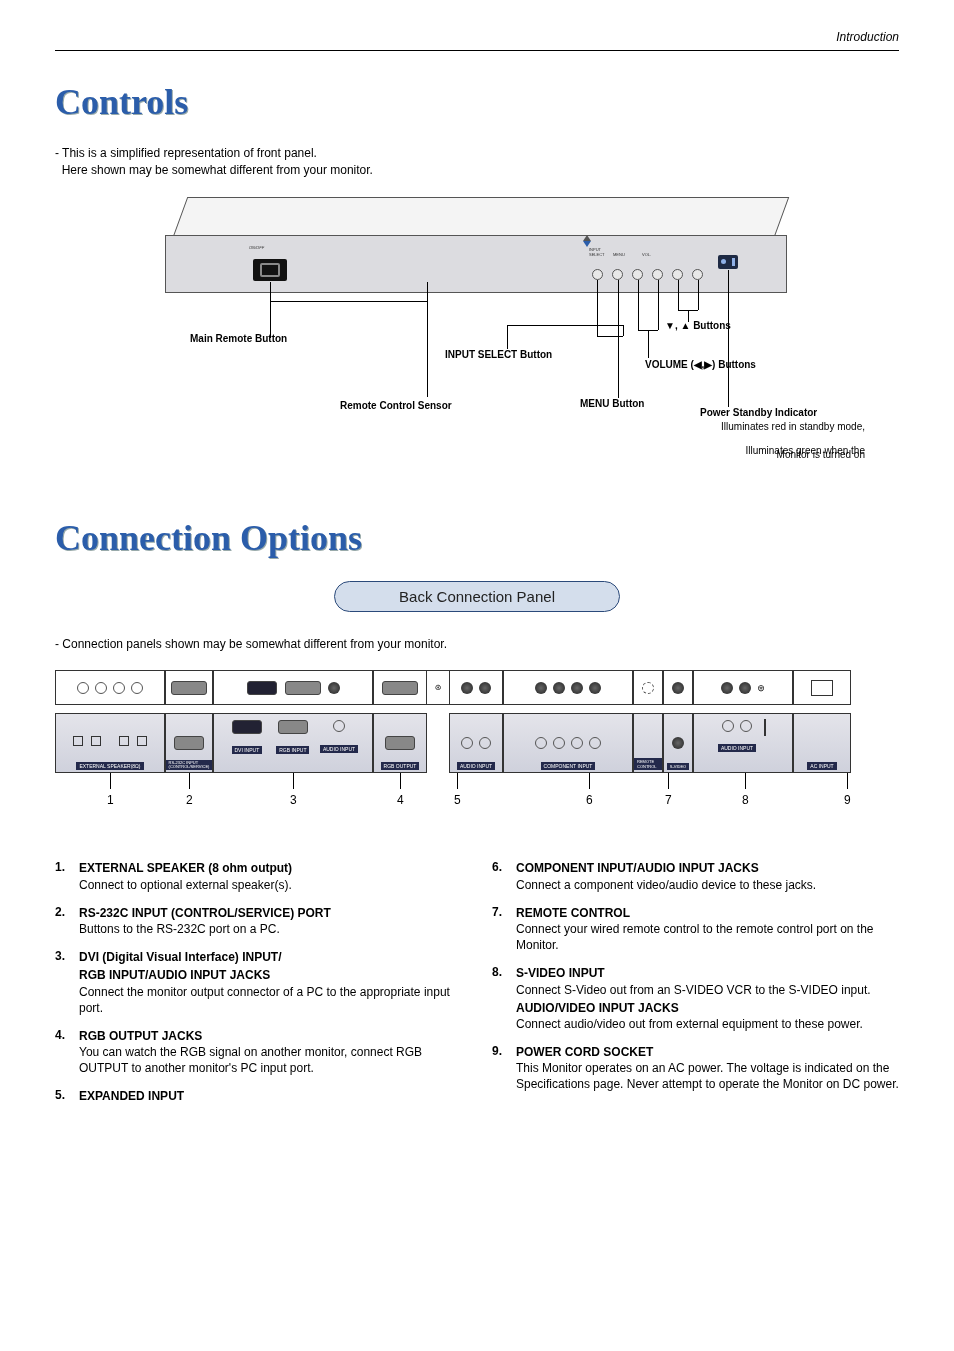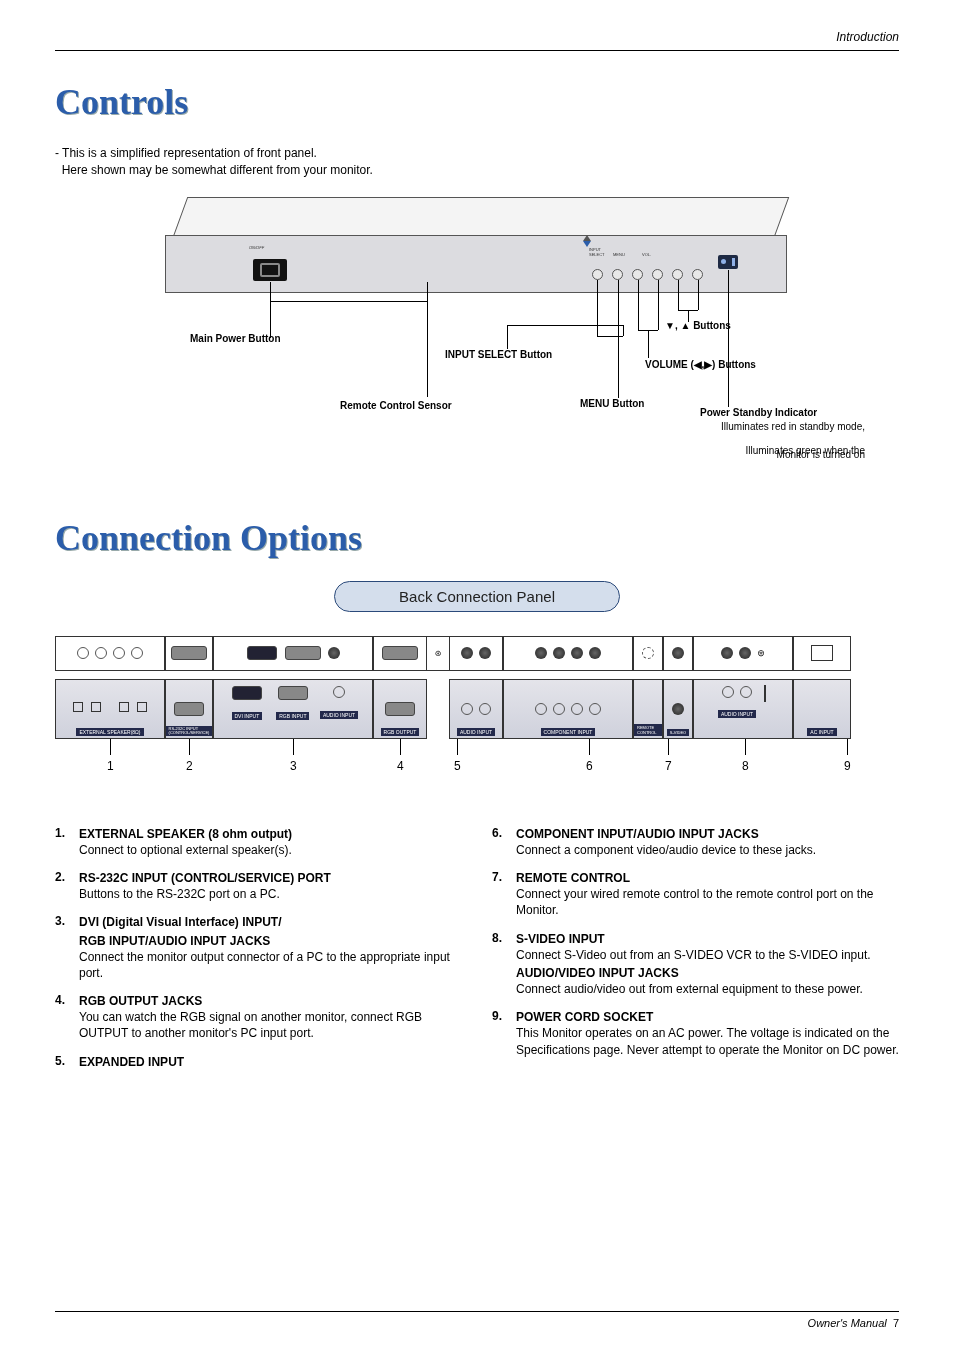--- a/index.html
+++ b/index.html
@@ -292,21 +292,21 @@
       <div class="fp-btn"></div>
       <div class="fp-btn"></div>
       <div class="fp-btn"></div>
       <div class="fp-btn"></div>
       <div class="fp-btn"></div>
     </div>
 
     <div class="fp-led"></div>
 
     <div class="leader" style="left:185px;top:85px;width:1px;height:56px"></div>
-    <span class="fp-label" style="left:105px;top:136px">Main Power Button</span>
+    <span class="fp-label" style="left:105px;top:136px">Main Remote Button</span>
 
     <div class="leader" style="left:342px;top:85px;width:1px;height:115px"></div>
     <div class="leader" style="left:185px;top:104px;width:158px;height:1px"></div>
     <span class="fp-label" style="left:255px;top:203px">Remote Control Sensor</span>
 
     <div class="leader" style="left:512px;top:83px;width:1px;height:56px"></div>
     <div class="leader" style="left:512px;top:139px;width:26px;height:1px"></div>
     <div class="leader" style="left:538px;top:128px;width:1px;height:11px"></div>
     <div class="leader" style="left:422px;top:128px;width:116px;height:1px"></div>
     <div class="leader" style="left:422px;top:128px;width:1px;height:24px"></div>
@@ -331,20 +331,21 @@
     <span class="fp-label" style="left:615px;top:210px">Power Standby Indicator</span>
     <div class="fp-sublabel" style="left:555px;top:224px;width:225px">Illuminates red in standby mode,</div>
     <div class="fp-sublabel" style="left:555px;top:248px;width:225px">Illuminates green when the</div>
     <div class="fp-sublabel" style="left:555px;top:252px;width:225px">Monitor is turned on</div>
   </div>
 
   <h1 class="section-title" style="margin-top:15px">Connection Options</h1>
 
   <div class="pill">Back Connection Panel</div>
 
+  <div class="note">- Connection panels shown may be somewhat different from your monitor.</div>
 
   <div class="conn-fig">
 
     <div class="conn-row">
       <div class="conn-cell" style="width:110px">
           <span class="jack-outline"></span>
           <span class="jack-outline"></span>
           <span class="jack-outline"></span>
           <span class="jack-outline"></span>
         </div>
@@ -549,17 +550,14 @@
       <div class="conn-item">
         <div class="num">9.</div>
         <div class="body">
           <span class="hd">POWER CORD SOCKET</span><br>
           <span>This Monitor operates on an AC power. The voltage is indicated on the Specifications page. Never attempt to operate the Monitor on DC power.</span>
         </div>
       </div>
     </div>
   </div>
 
-  <div class="footer">
-    <span class="manual">Owner's Manual</span>&nbsp;&nbsp;<span>7</span>
-  </div>
 
 </div>
 
 </body></html>

